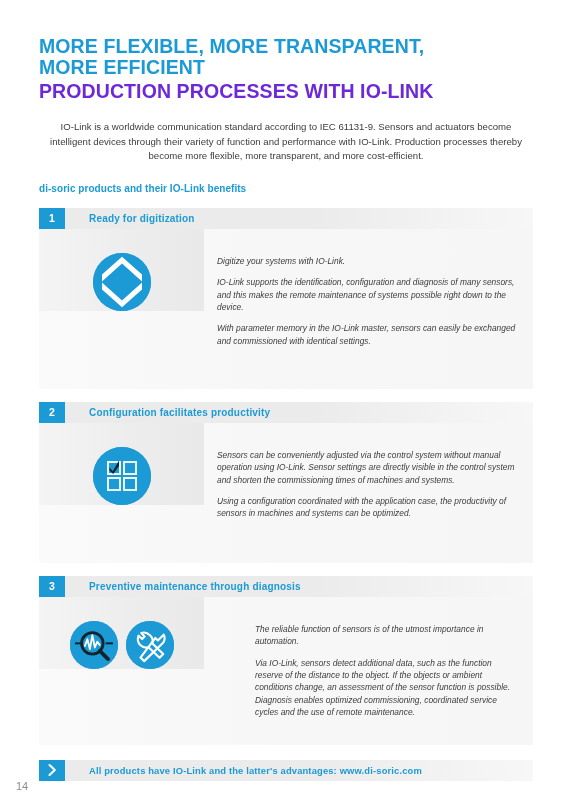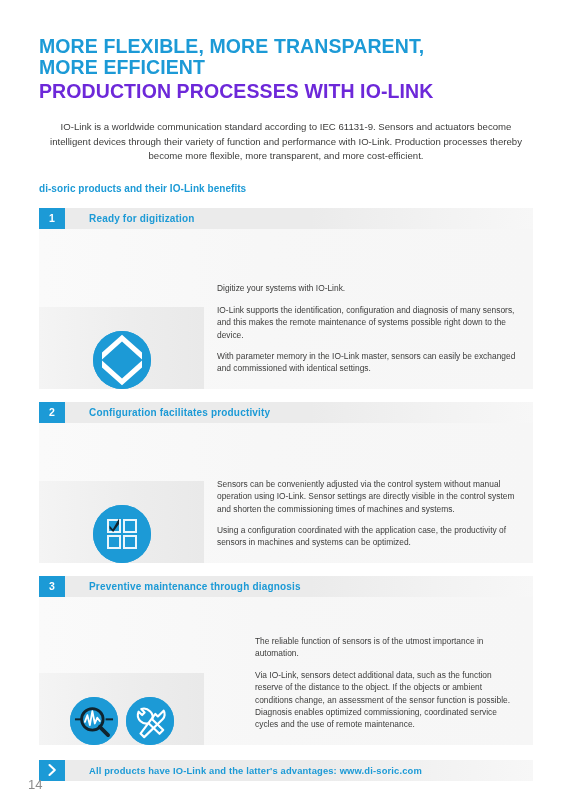--- a/index.html
+++ b/index.html
@@ -91,22 +91,23 @@
     align-items: center;
     padding-left: 24px;
     color: #1c9ad6;
     font-size: 10px;
     font-weight: bold;
     letter-spacing: 0.18px;
   }
 
   .sec-body {
     display: flex;
-    align-items: flex-end;
+    align-items: flex-start;
     background: linear-gradient(to right, #fafafa 0%, #f7f7f7 45%, #f6f6f6 100%);
+    font-style: italic;
   }
   .icon-panel {
     flex: 0 0 165px;
     background: linear-gradient(to right, #f4f4f4 0%, #ededed 55%, #e9e9e9 100%);
     display: flex;
     align-items: flex-start;
     justify-content: center;
     padding-top: 24px;
     gap: 8px;
   }
@@ -156,24 +157,24 @@
     align-items: center;
     padding-left: 24px;
     color: #1c9ad6;
     font-size: 9.4px;
     font-weight: bold;
     letter-spacing: 0.15px;
   }
 
   .page-number {
     position: absolute;
-    left: 28px;
+    left: 16px;
     bottom: 8px;
     color: #8c8c8c;
-    font-size: 13px;
+    font-size: 11px;
   }
 </style>
 </head>
 <body>
 
 <div class="page">
   <div class="content">
 
     <div>
       <div class="headline-blue">MORE FLEXIBLE, MORE TRANSPARENT,</div>

